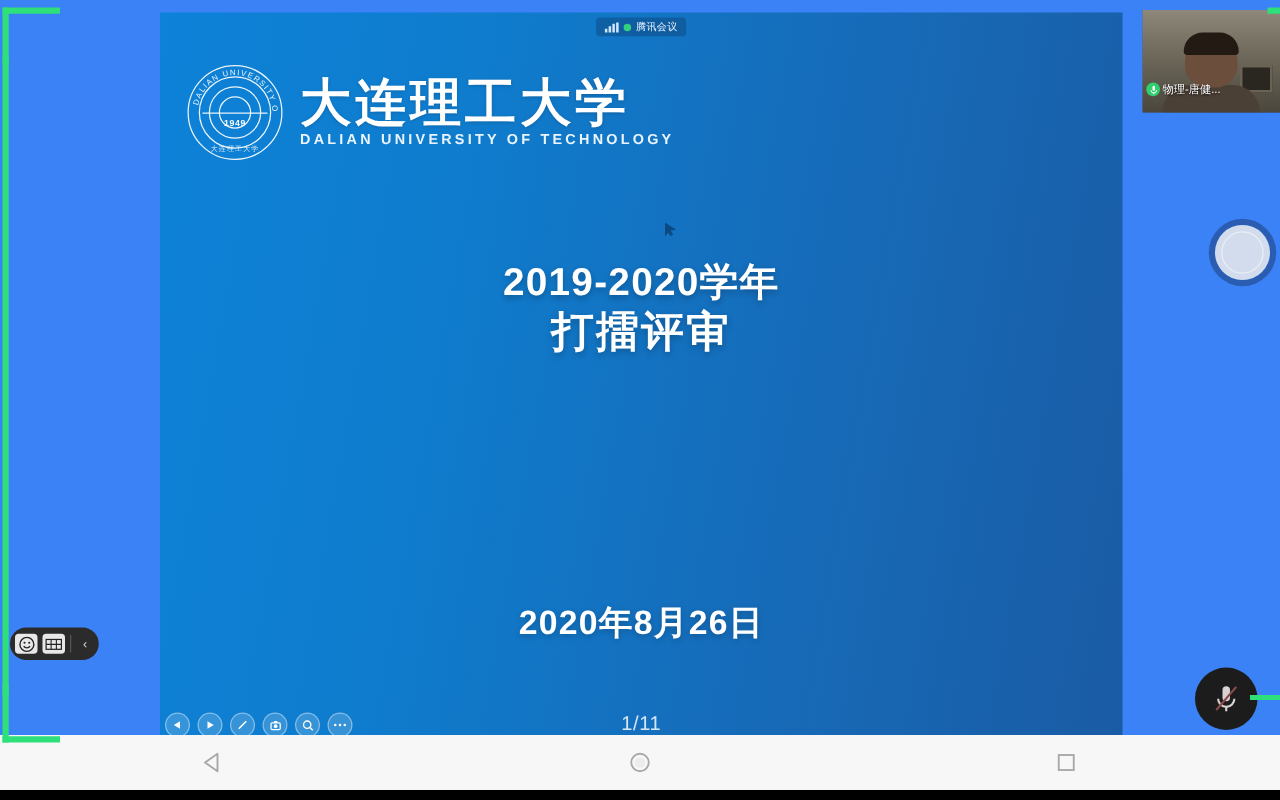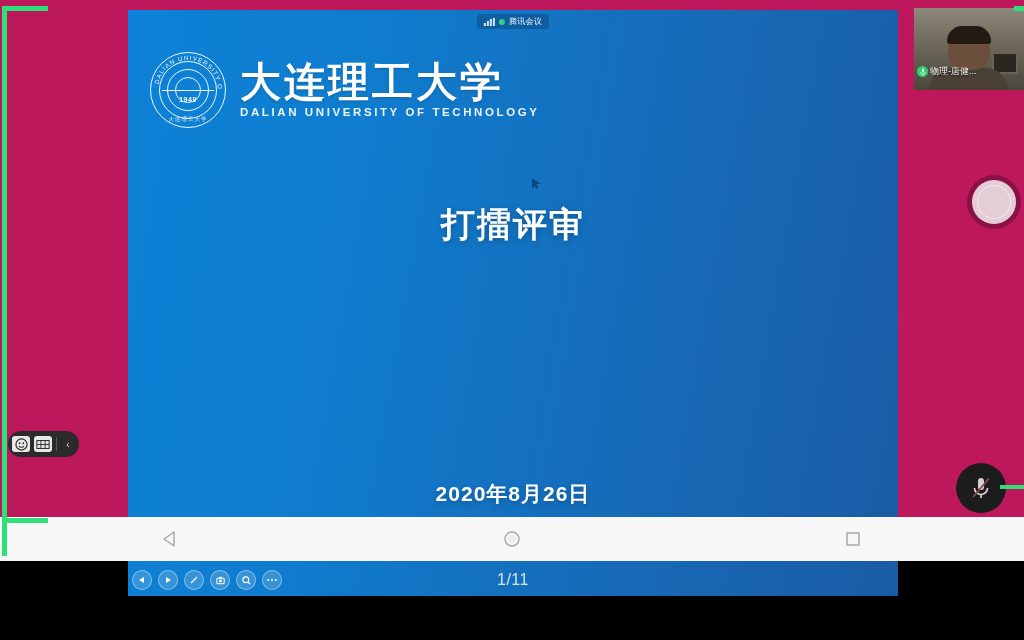--- a/index.html
+++ b/index.html
@@ -1,18 +1,18 @@
 <!DOCTYPE html>
 <html><head>
 <meta charset="utf-8">
 <style>
   * { margin:0; padding:0; box-sizing:border-box; }
   html,body { width:1024px; height:640px; background:#000; overflow:hidden;
               font-family:"Liberation Sans","DejaVu Sans",sans-serif; }
-  #screen { position:relative; width:1024px; height:561px; background:#be185d; }
+  #screen { position:relative; width:1024px; height:632px; background:#3b82f6; }
 
   
   .corner { position:absolute; width:46px; height:46px; z-index:60; pointer-events:none; }
   .corner i { position:absolute; background:#2ee07a; display:block; }
   .c-tl { top:6px; left:2px; }
   .c-tl .h { top:0; left:0; width:46px; height:5px; }
   .c-tl .v { top:0; left:0; width:5px; height:46px; }
   .c-bl { bottom:38px; left:2px; }
   .c-bl .h { bottom:0; left:0; width:46px; height:5px; }
   .c-bl .v { bottom:0; left:0; width:5px; height:46px; }
@@ -62,21 +62,21 @@
   #titleBlock { position:absolute; left:0; right:0; top:195px; text-align:center; }
   .tYear { font-size:31px; color:#fff; font-weight:bold; letter-spacing:1px;
            text-shadow:0 2px 5px rgba(0,0,0,.25); }
   .tMain { font-family:"DejaVu Serif","Liberation Serif",serif; font-size:49px;
            color:#fff; font-weight:bold; letter-spacing:2px; line-height:1.12;
            text-shadow:0 2px 6px rgba(0,0,0,.25); margin-top:2px; }
   .tSub  { font-family:"DejaVu Serif","Liberation Serif",serif; font-size:34px;
            color:#fff; font-weight:bold; letter-spacing:2px; line-height:1.12;
            text-shadow:0 2px 6px rgba(0,0,0,.25); }
   #dateLine { position:absolute; left:0; right:0; top:470px; text-align:center;
-              font-size:21px; color:#fff; font-weight:bold; letter-spacing:1px;
+              font-size:27px; color:#fff; font-weight:bold; letter-spacing:1px;
               text-shadow:0 2px 5px rgba(0,0,0,.22); }
 
   
   #cursor { position:absolute; left:404px; top:168px; width:9px; height:11px;
             background:#0a3c6e; opacity:.75;
             clip-path:polygon(0 0,0 100%,28% 74%,50% 100%,72% 86%,50% 58%,100% 52%); }
 
   
   #slideBar { position:absolute; left:4px; bottom:6px; display:flex; align-items:center; gap:6px; }
   .cbtn { width:20px; height:20px; border-radius:50%; background:rgba(255,255,255,.17);
@@ -181,20 +181,21 @@
         <div class="yr">1949</div>
         <div class="cn">大连理工大学</div>
       </div>
       <div class="logoText">
         <div class="cnName">大连理工大学</div>
         <div class="enName">DALIAN UNIVERSITY OF TECHNOLOGY</div>
       </div>
     </div>
 
     <div id="titleBlock">
+      <div class="tYear">2019-2020学年</div>
       <div class="tSub">打擂评审</div>
     </div>
 
     <div id="dateLine">2020年8月26日</div>
 
     <div id="cursor"></div>
 
     <div id="slideBar">
       <div class="cbtn">
         <svg width="8" height="8" viewBox="0 0 8 8">

